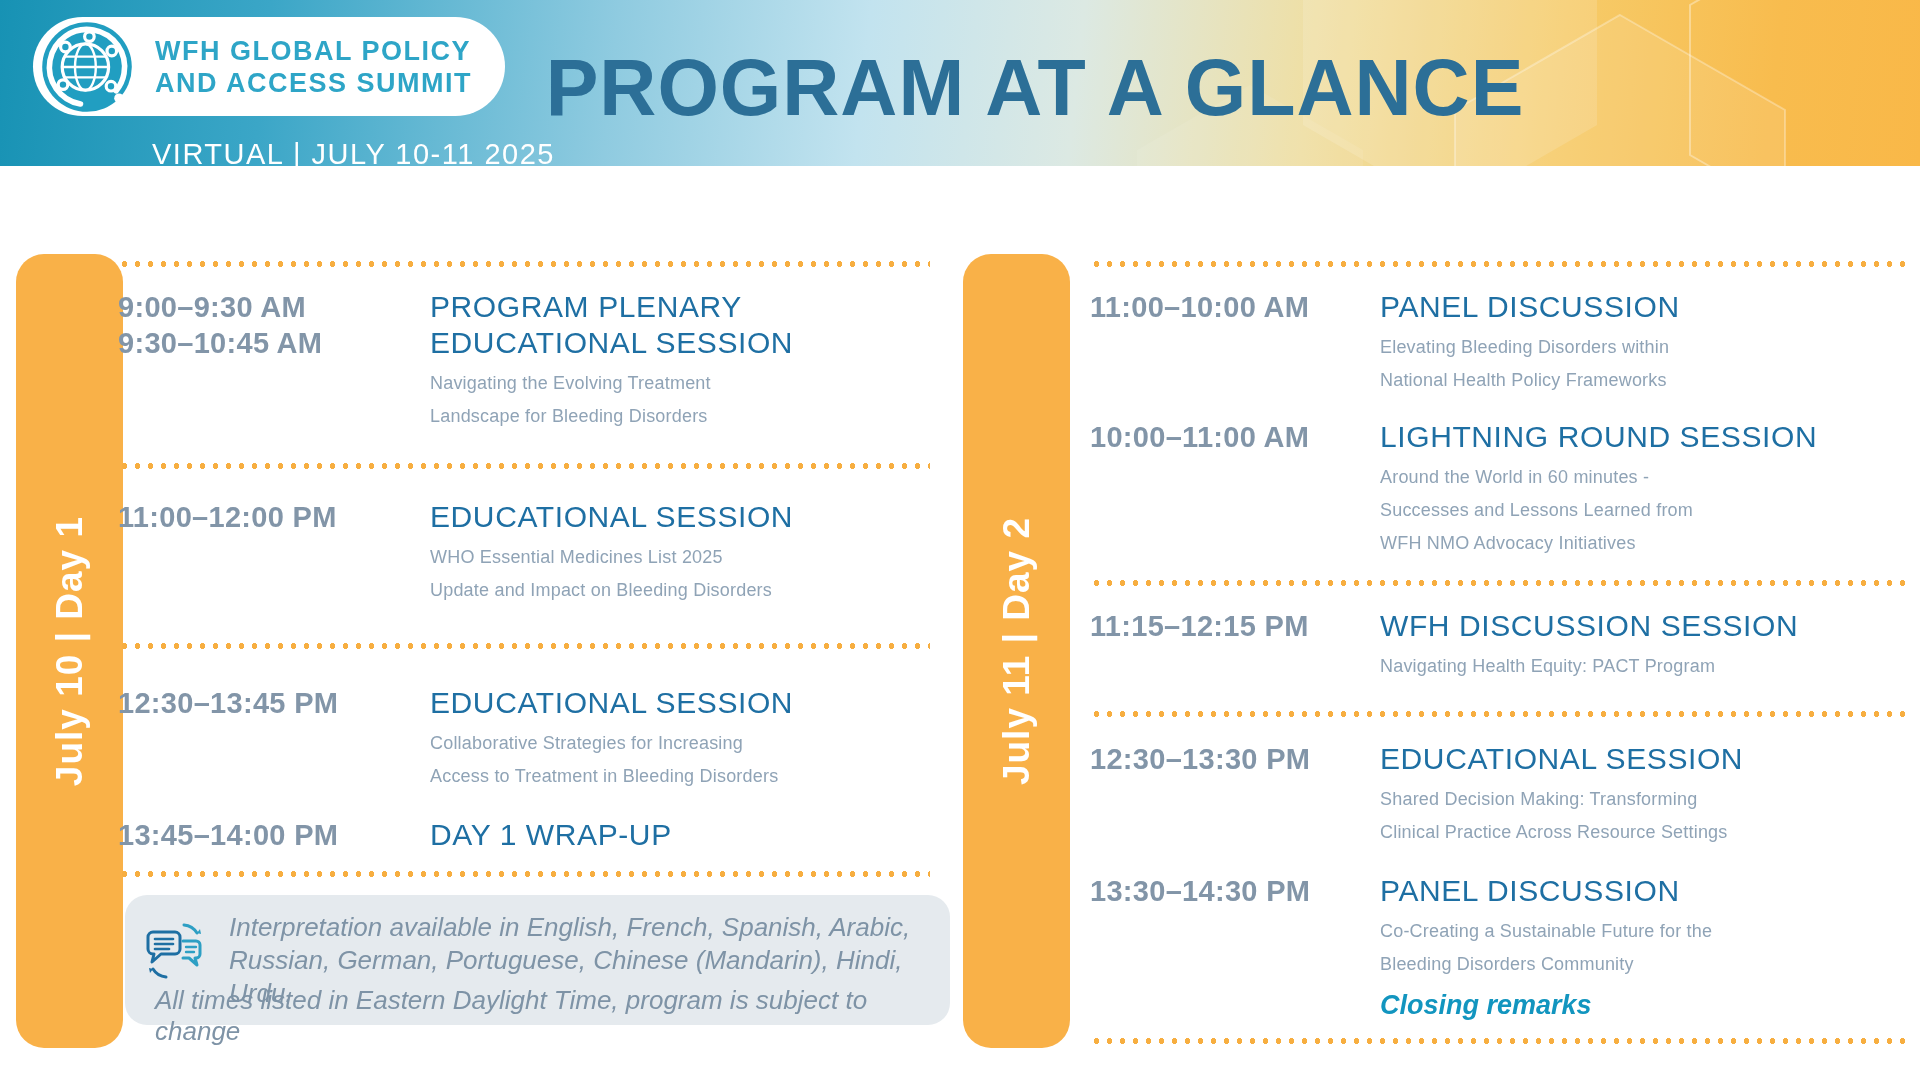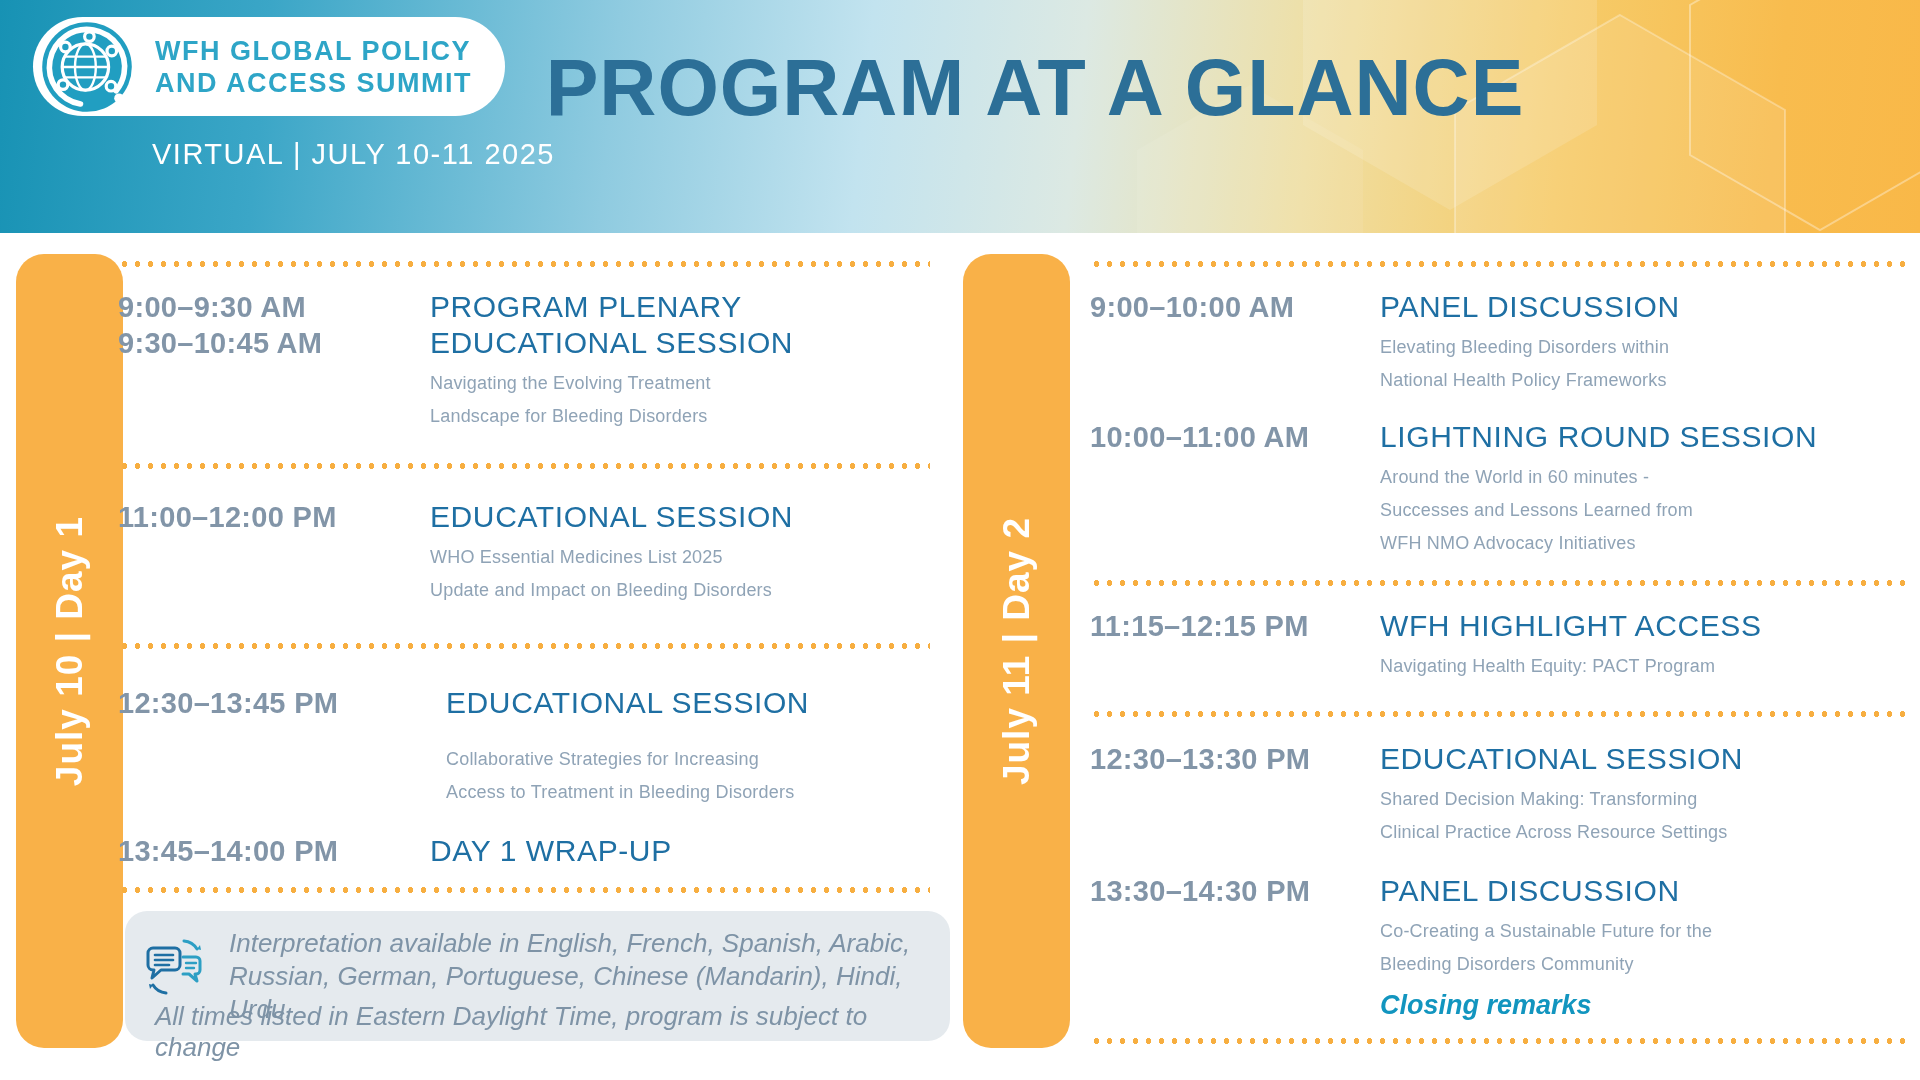--- a/index.html
+++ b/index.html
@@ -1,21 +1,21 @@
 <!DOCTYPE html>
 <html><head>
 <meta charset="utf-8">
 <style>
   * { margin:0; padding:0; box-sizing:border-box; }
   html,body { width:1920px; height:1080px; background:#ffffff; font-family:"Liberation Sans", sans-serif; }
   #poster { position:relative; width:1920px; height:1080px; overflow:hidden; background:#ffffff; }
 
   
   .header-band {
-    position:absolute; left:0; top:0; width:1920px; height:233px;
+    position:absolute; left:0; top:0; width:1920px; height:166px;
     background:linear-gradient(96deg,#1792B4 0%, #3BA6C7 14%, #8FCBE0 32%, #C2E3EF 45%,
                #DCE9E3 56%, #EFDFA4 68%, #F6CB69 81%, #F8BC4E 92%, #F9B848 100%);
   }
   .hex-overlay { position:absolute; right:0; top:0; height:233px; width:1000px; }
 
   .logo-pill {
     position:absolute; left:33px; top:17px; width:472px; height:99px;
     background:#ffffff; border-radius:60px;
   }
   .logo-badge { position:absolute; left:6px; top:2px; width:96px; height:96px; }
@@ -56,21 +56,21 @@
     font-style:italic; font-weight:bold; }
   .ssub:empty, .snote:empty { display:none; }
 
   
   .col-left  .dots-1 { margin-top:7px; }
   .col-left  .s-1 { margin-top:22px; }
   .col-left  .s-2 { }
   .col-left  .dots-2 { margin-top:30px; }
   .col-left  .s-3 { margin-top:30px; }
   .col-left  .dots-3 { margin-top:36px; }
-  .col-left  .s-4 { margin-top:36px;gap:16px; }
+  .col-left  .s-4 { margin-top:36px; }
   .col-left  .s-5 { margin-top:24px; }
   .col-left  .dots-4 { margin-top:18px; }
 
   
   .col-right .dots-1 { margin-top:7px; }
   .col-right .s-1 { margin-top:22px; }
   .col-right .s-2 { margin-top:22px; }
   .col-right .dots-2 { margin-top:20px; }
   .col-right .s-3 { margin-top:22px; }
   .col-right .dots-3 { margin-top:28px; }
@@ -200,39 +200,39 @@
       <div class="interp-text">Interpretation available in English, French, Spanish, Arabic,
 Russian, German, Portuguese, Chinese (Mandarin), Hindi, Urdu.</div>
       <div class="times-note">All times listed in Eastern Daylight Time, program is subject to change</div>
     </div>
   </div>
 
   <div class="col col-right">
     <div class="dots dots-1"></div>
 
     <div class="session s-1">
-      <div class="time">9:00–10:00 AM</div>
+      <div class="time">11:00–10:00 AM</div>
       <div class="stitle">PANEL DISCUSSION</div>
       <div class="ssub">Elevating Bleeding Disorders within
 National Health Policy Frameworks</div>
     </div>
 
     <div class="session s-2">
       <div class="time">10:00–11:00 AM</div>
       <div class="stitle">LIGHTNING ROUND SESSION</div>
       <div class="ssub">Around the World in 60 minutes -
 Successes and Lessons Learned from
 WFH NMO Advocacy Initiatives</div>
     </div>
 
     <div class="dots dots-2"></div>
 
     <div class="session s-3">
       <div class="time">11:15–12:15 PM</div>
-      <div class="stitle">WFH HIGHLIGHT ACCESS</div>
+      <div class="stitle">WFH DISCUSSION SESSION</div>
       <div class="ssub">Navigating Health Equity: PACT Program</div>
     </div>
 
     <div class="dots dots-3"></div>
 
     <div class="session s-4">
       <div class="time">12:30–13:30 PM</div>
       <div class="stitle">EDUCATIONAL SESSION</div>
       <div class="ssub">Shared Decision Making: Transforming
 Clinical Practice Across Resource Settings</div>

